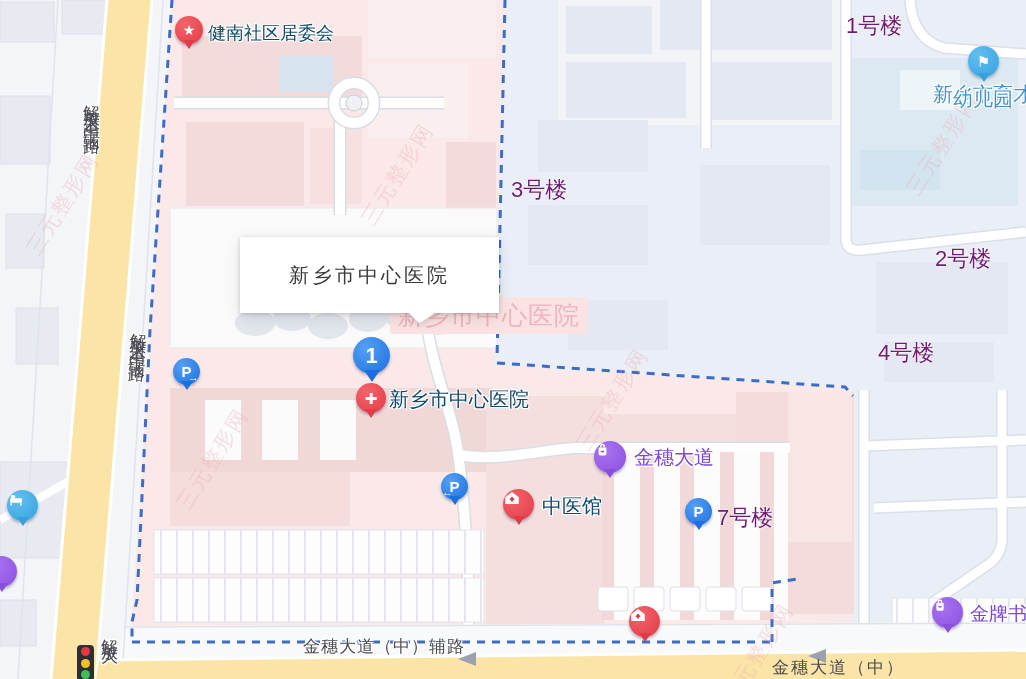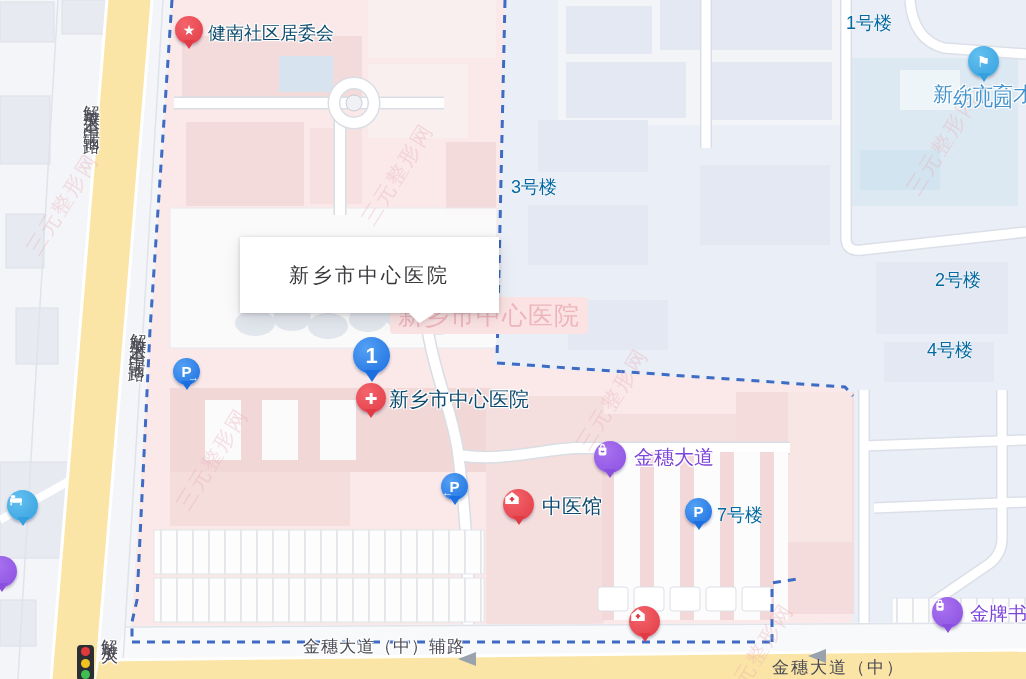--- a/index.html
+++ b/index.html
@@ -5,21 +5,21 @@
   html,body{margin:0;padding:0;background:#dfe3ea;}
   .map{position:relative;width:1026px;height:679px;overflow:hidden;background:#EAEEF6;
        font-family:"Liberation Sans","DejaVu Sans",sans-serif;}
   .map svg{position:absolute;left:0;top:0;z-index:0;}
 
   
   .lbl{position:absolute;white-space:nowrap;z-index:4;}
   .halo{text-shadow:-1px -1px 0 #fff,1px -1px 0 #fff,-1px 1px 0 #fff,1px 1px 0 #fff,0 0 3px #fff;}
   .road-label{color:#4B4B55;font-size:17px;letter-spacing:1px;}
   .vertical{writing-mode:vertical-rl;text-orientation:upright;letter-spacing:4px;}
-  .bldg{color:#0369a1;font-size:18px;text-shadow:0 0 2px #fff,0 0 2px #fff;}
+  .bldg{color:#701a75;font-size:22px;text-shadow:0 0 2px #fff,0 0 2px #fff;}
   .poi{font-size:20px;font-weight:500;}
   .red-t{color:#0c4a6e;} .purple-t{color:#7C45DA;} .blue-t{color:#4593CC;}
 
   
   .pin{position:absolute;display:flex;align-items:center;justify-content:center;border-radius:50%;
        color:#fff;z-index:5;width:31px;height:31px;box-shadow:0 2px 3px rgba(40,40,80,.35);}
   .pin::after{content:"";position:absolute;top:100%;left:50%;margin-top:-4px;transform:translateX(-50%);
        border:6px solid transparent;border-bottom:none;border-top-width:9px;border-top-style:solid;}
   .pin.red{background:radial-gradient(circle at 35% 30%,#F4646B,#E13B46);} .pin.red::after{border-top-color:#E13B46;}
   .pin.purple{background:radial-gradient(circle at 35% 30%,#A873F0,#8B4FE0);} .pin.purple::after{border-top-color:#8B4FE0;}
@@ -216,22 +216,22 @@
   <span class="wm" style="left:885px;top:130px">三元整形网</span>
 
   <div class="lbl road-label vertical halo" style="left:80px;top:92px">解放大道（中）辅路</div>
   <div class="lbl road-label vertical halo" style="left:127px;top:320px;transform:rotate(3deg)">解放大道（中）辅路</div>
   <div class="lbl road-label vertical halo clip" style="left:98px;top:626px;height:53px">解放大</div>
   <div class="lbl road-label" style="left:772px;top:656px;letter-spacing:2px">金穗大道（中）</div>
   <div class="lbl road-label halo" style="left:303px;top:635px">金穗大道（中）辅路</div>
 
   <div class="lbl bldg" style="left:846px;top:11px">1号楼</div>
   <div class="lbl bldg" style="left:511px;top:175px">3号楼</div>
-  <div class="lbl bldg" style="left:935px;top:268px">2号楼</div>
-  <div class="lbl bldg" style="left:927px;top:338px">4号楼</div>
+  <div class="lbl bldg" style="left:935px;top:244px">2号楼</div>
+  <div class="lbl bldg" style="left:878px;top:338px">4号楼</div>
   <div class="lbl bldg" style="left:717px;top:503px">7号楼</div>
 
   <div class="faded-label">新乡市中心医院</div>
 
   <div class="infobox">
     <span class="title">新乡市中心医院</span>
     <span class="tail"></span>
   </div>
 
   <div class="pin red" style="left:356px;top:383px;width:30px;height:30px">

